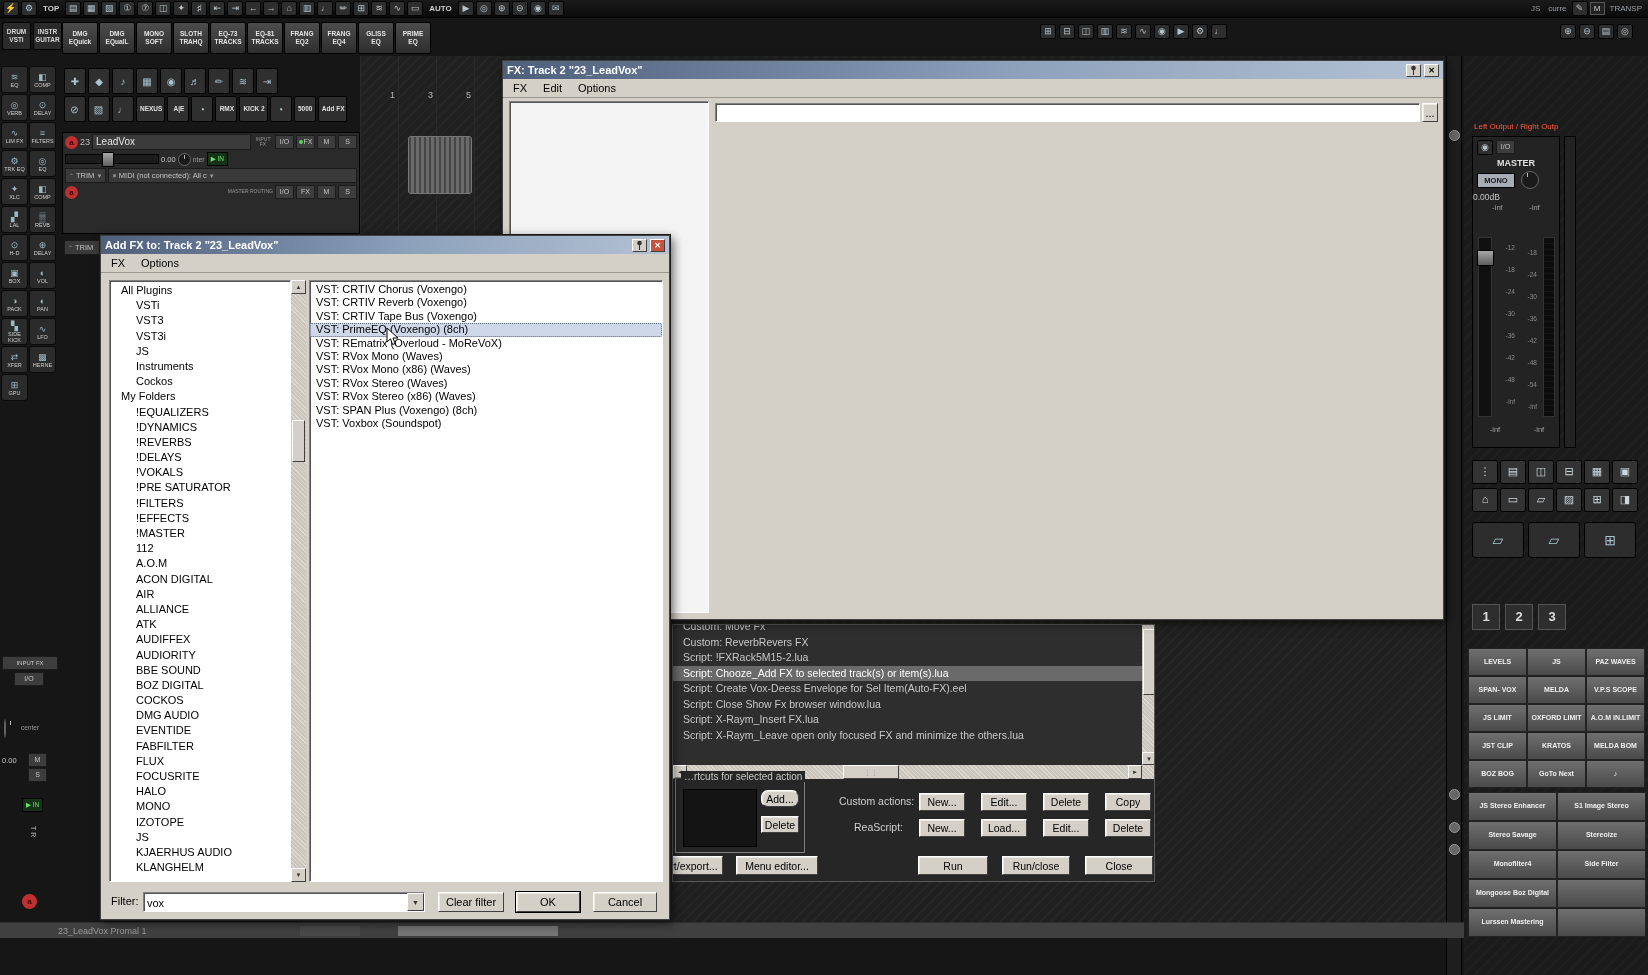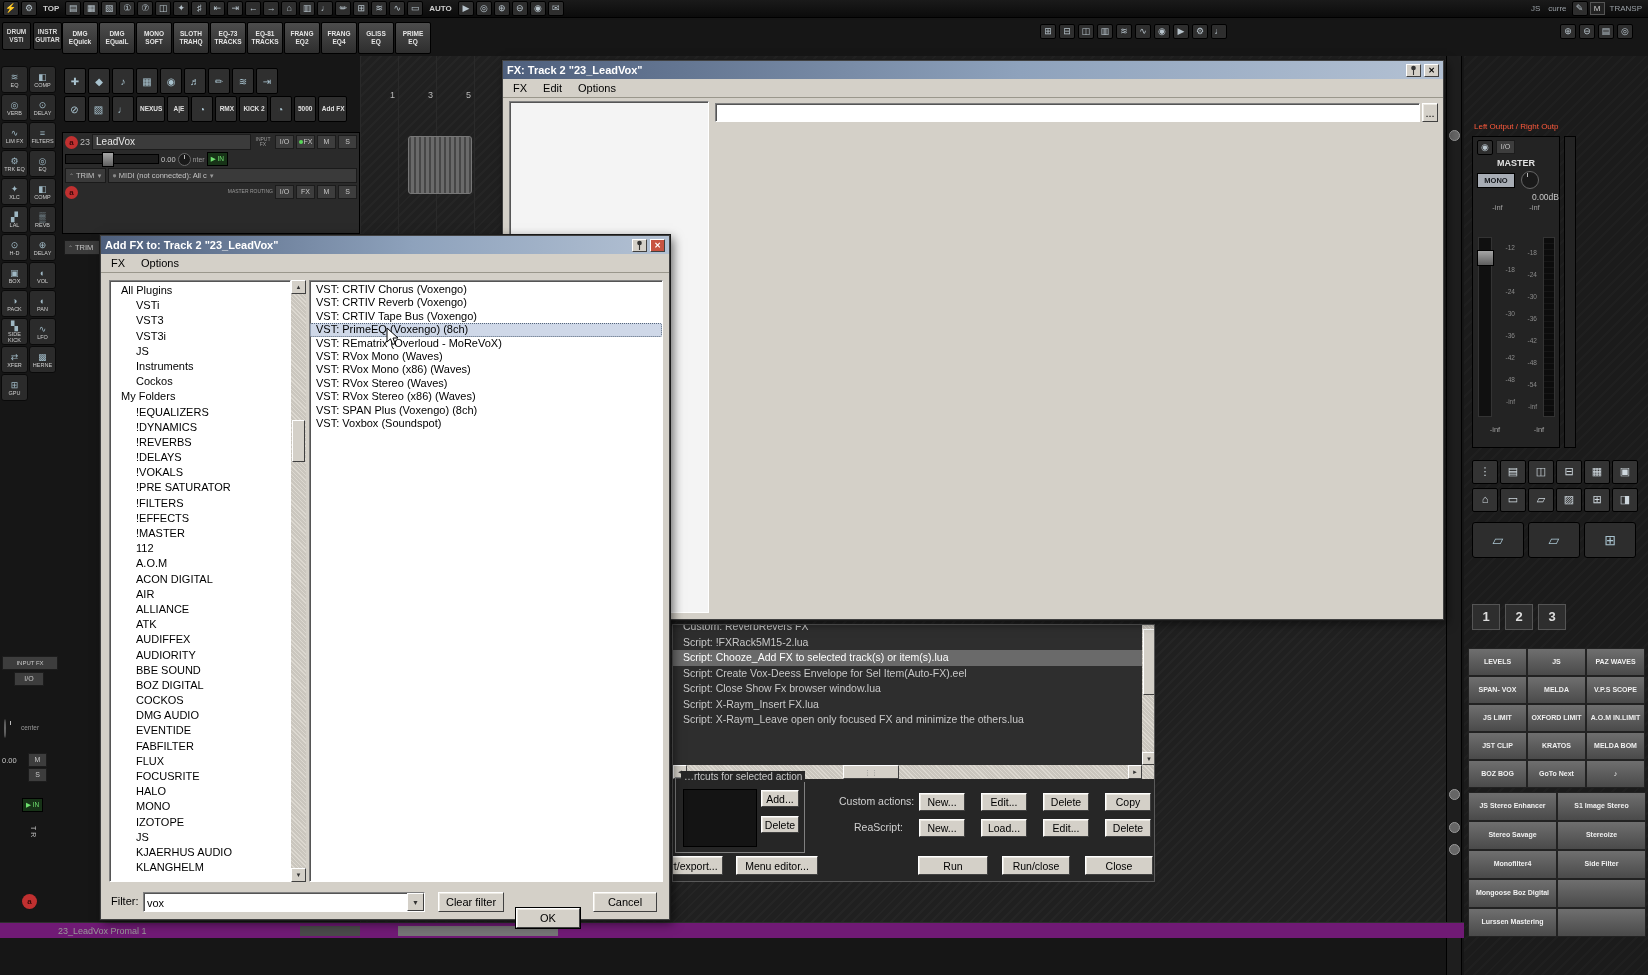--- a/index.html
+++ b/index.html
@@ -96,33 +96,33 @@
   .grp-label{font-size:10px;color:#c8c8c8;background:#262626;padding:0 3px;}
   .dk-label{font-size:10.5px;color:#d0d0d0;}
   .btn.sm{font-size:10.5px;}
   
   #mixer{left:1464px;top:56px;width:184px;height:919px;background:#1b1b1b;
          background-image:repeating-linear-gradient(135deg,rgba(255,255,255,0.02) 0 2px,transparent 2px 8px);}
   .strip{background:#232323;border:1px solid #000;box-sizing:border-box;}
   .mono-btn{background:#a8adb5;color:#15181c;font-size:7.5px;font-weight:bold;text-align:center;border:1px solid #000;}
   .scale-col div{height:22px;font-size:6.5px;color:#8a8a8a;text-align:right;line-height:22px;}
   .meter{background:#060606;border:1px solid #333;background-image:repeating-linear-gradient(#0c0c0c 0 5px,#161616 5px 6px);}
-  .mx-val{font-size:8.5px;color:#c8c8c8;text-align:right;}
+  .mx-val{font-size:8.5px;color:#c8c8c8;text-align:left;}
   .mx-peak{font-size:7.5px;color:#a0a0a0;}
   .bank{width:26px;height:24px;background:#2e2e2e;border:1px solid #555;color:#ddd;font-size:13px;font-weight:bold;
         text-align:center;line-height:24px;}
   .slot{background:linear-gradient(#6f6f6f,#4a4a4a);border:1px solid #222;color:#f0f0f0;font-size:7px;font-weight:bold;
         display:flex;align-items:center;justify-content:center;text-align:center;line-height:1.15;padding:0 2px;box-sizing:border-box;}
   .bigbtn{width:50px;height:34px;background:#2d2d2d;border:1px solid #000;border-radius:3px;color:#a9c3cf;
           font-size:14px;display:flex;align-items:center;justify-content:center;}
   #vstrip{left:1446px;top:56px;width:16px;height:919px;background:#1e1e1e;border-left:1px solid #000;border-right:1px solid #000;box-sizing:border-box;}
   .circ{position:absolute;left:2px;width:11px;height:11px;border-radius:50%;background:#666;border:1px solid #999;box-sizing:border-box;}
   
   #lbot{left:0;top:648px;width:58px;height:274px;}
-  #status{left:0;top:922px;width:1464px;height:16px;background:#701a75;border-top:1px solid #2e2e2e;box-sizing:border-box;text-decoration:underline;}
+  #status{left:0;top:922px;width:1464px;height:16px;background:#404040;border-top:1px solid #2e2e2e;box-sizing:border-box;text-decoration:underline;}
   .stxt{position:absolute;left:58px;top:3px;font-size:9px;color:#9a9a9a;}
   #cursor{z-index:40;}
   .vtext{writing-mode:vertical-rl;font-size:7px;color:#bbb;letter-spacing:2px;}
 </style>
 </head>
 <body>
 
 <div id="screen">
 
   <div id="top-toolbar" class="abs">
@@ -659,20 +659,21 @@
   <div id="status" class="abs">
     <span class="stxt">23_LeadVox Promal 1</span>
     <span class="abs" style="left:300px;top:3px;width:60px;height:10px;background:#4a4a4a;"></span>
     <span class="abs" style="left:398px;top:3px;width:160px;height:10px;background:#757575;"></span>
   </div>
 
   <div id="actions-win" class="abs">
     <div class="abs" style="left:0;top:0;width:469px;height:140px;overflow:hidden;background:#2e2e2e;">
       <div style="margin-top:-6px;">
 
+      <div class="act-row">Custom: Move Fx</div>
           <div class="act-row">Custom: ReverbRevers FX</div>
           <div class="act-row">Script: !FXRack5M15-2.lua</div>
           <div class="act-row sel">Script: Chooze_Add FX to selected track(s) or item(s).lua</div>
           <div class="act-row">Script: Create Vox-Deess Envelope for Sel Item(Auto-FX).eel</div>
           <div class="act-row">Script: Close Show Fx browser window.lua</div>
           <div class="act-row">Script: X-Raym_Insert FX.lua</div>
           <div class="act-row">Script: X-Raym_Leave open only focused FX and minimize the others.lua</div>
         </div>
     </div>
     <div class="abs sb-track" style="left:469px;top:0;width:14px;height:140px;">
@@ -681,21 +682,21 @@
     </div>
     <div class="abs sb-track" style="left:0;top:140px;width:483px;height:14px;">
       <span class="sb-btn abs" style="left:0;top:0;width:14px;height:14px;">◄</span>
       <span class="sb-thumb abs" style="left:170px;top:0;width:56px;height:14px;font-size:7px;line-height:13px;text-align:center;color:#888;">⋮⋮</span>
       <span class="sb-btn abs" style="left:455px;top:0;width:14px;height:14px;">►</span>
     </div>
 
     <div class="abs" style="left:2px;top:152px;width:128px;height:74px;border:1px solid #808080;"></div>
     <span class="grp-label abs" style="left:8px;top:146px;">…rtcuts for selected action</span>
     <div class="abs" style="left:10px;top:164px;width:72px;height:56px;background:#141414;border:1px solid #000;"></div>
-    <span class="btn sm abs" style="left:88px;top:165px;width:38px;height:17px;">Add...</span>
+    <span class="btn sm abs" style="left:88px;top:165px;width:38px;height:17px;border-radius:7px;">Add...</span>
     <span class="btn sm abs" style="left:88px;top:191px;width:38px;height:17px;">Delete</span>
 
     <span class="dk-label abs" style="left:166px;top:170px;">Custom actions:</span>
     <div class="abs" style="left:246px;top:168px;display:flex;gap:16px;">
 
     <span class="btn sm" style="width:46px;height:18px;">New...</span>
         <span class="btn sm" style="width:46px;height:18px;">Edit...</span>
         <span class="btn sm" style="width:46px;height:18px;">Delete</span>
         <span class="btn sm" style="width:46px;height:18px;">Copy</span>
       </div>
@@ -812,21 +813,21 @@
         <div class="plug-row">VST: SPAN Plus (Voxengo) (8ch)</div>
         <div class="plug-row">VST: Voxbox (Soundspot)</div>
       </div>
 
     <span class="abs" style="left:10px;top:659px;font-size:11px;color:#000;">Filter:</span>
     <div class="inset abs" style="left:42px;top:656px;width:282px;height:20px;background:#4c1d95;">
       <input style="position: absolute; left: 1px; top: 1px; width: 260px; height: 16px; border: 0px; font-size: 11px; font-family: &quot;Liberation Sans&quot;, sans-serif; outline: none;" value="vox">
       <span class="sb-btn abs" style="right:0;top:0;width:17px;height:18px;font-size:7px;">▼</span>
     </div>
     <span class="btn abs" style="left:337px;top:656px;width:66px;height:20px;">Clear filter</span>
-    <span class="btn btn-default abs" style="left:415px;top:656px;width:64px;height:20px;margin-top:16px;">OK</span>
+    <span class="btn btn-default abs" style="left:415px;top:656px;width:64px;height:20px;">OK</span>
     <span class="btn abs" style="left:492px;top:656px;width:64px;height:20px;">Cancel</span>
   </div>
 
   <svg id="cursor" class="abs" style="left:386px;top:327px;" width="14" height="20" viewBox="0 0 14 20">
     <polygon points="1,1 1,15 4.5,11.8 6.6,17.5 9.1,16.5 7,11 12,11" fill="#fff" stroke="#000" stroke-width="1"></polygon>
   </svg>
 
 </div>
 
 </body></html>

